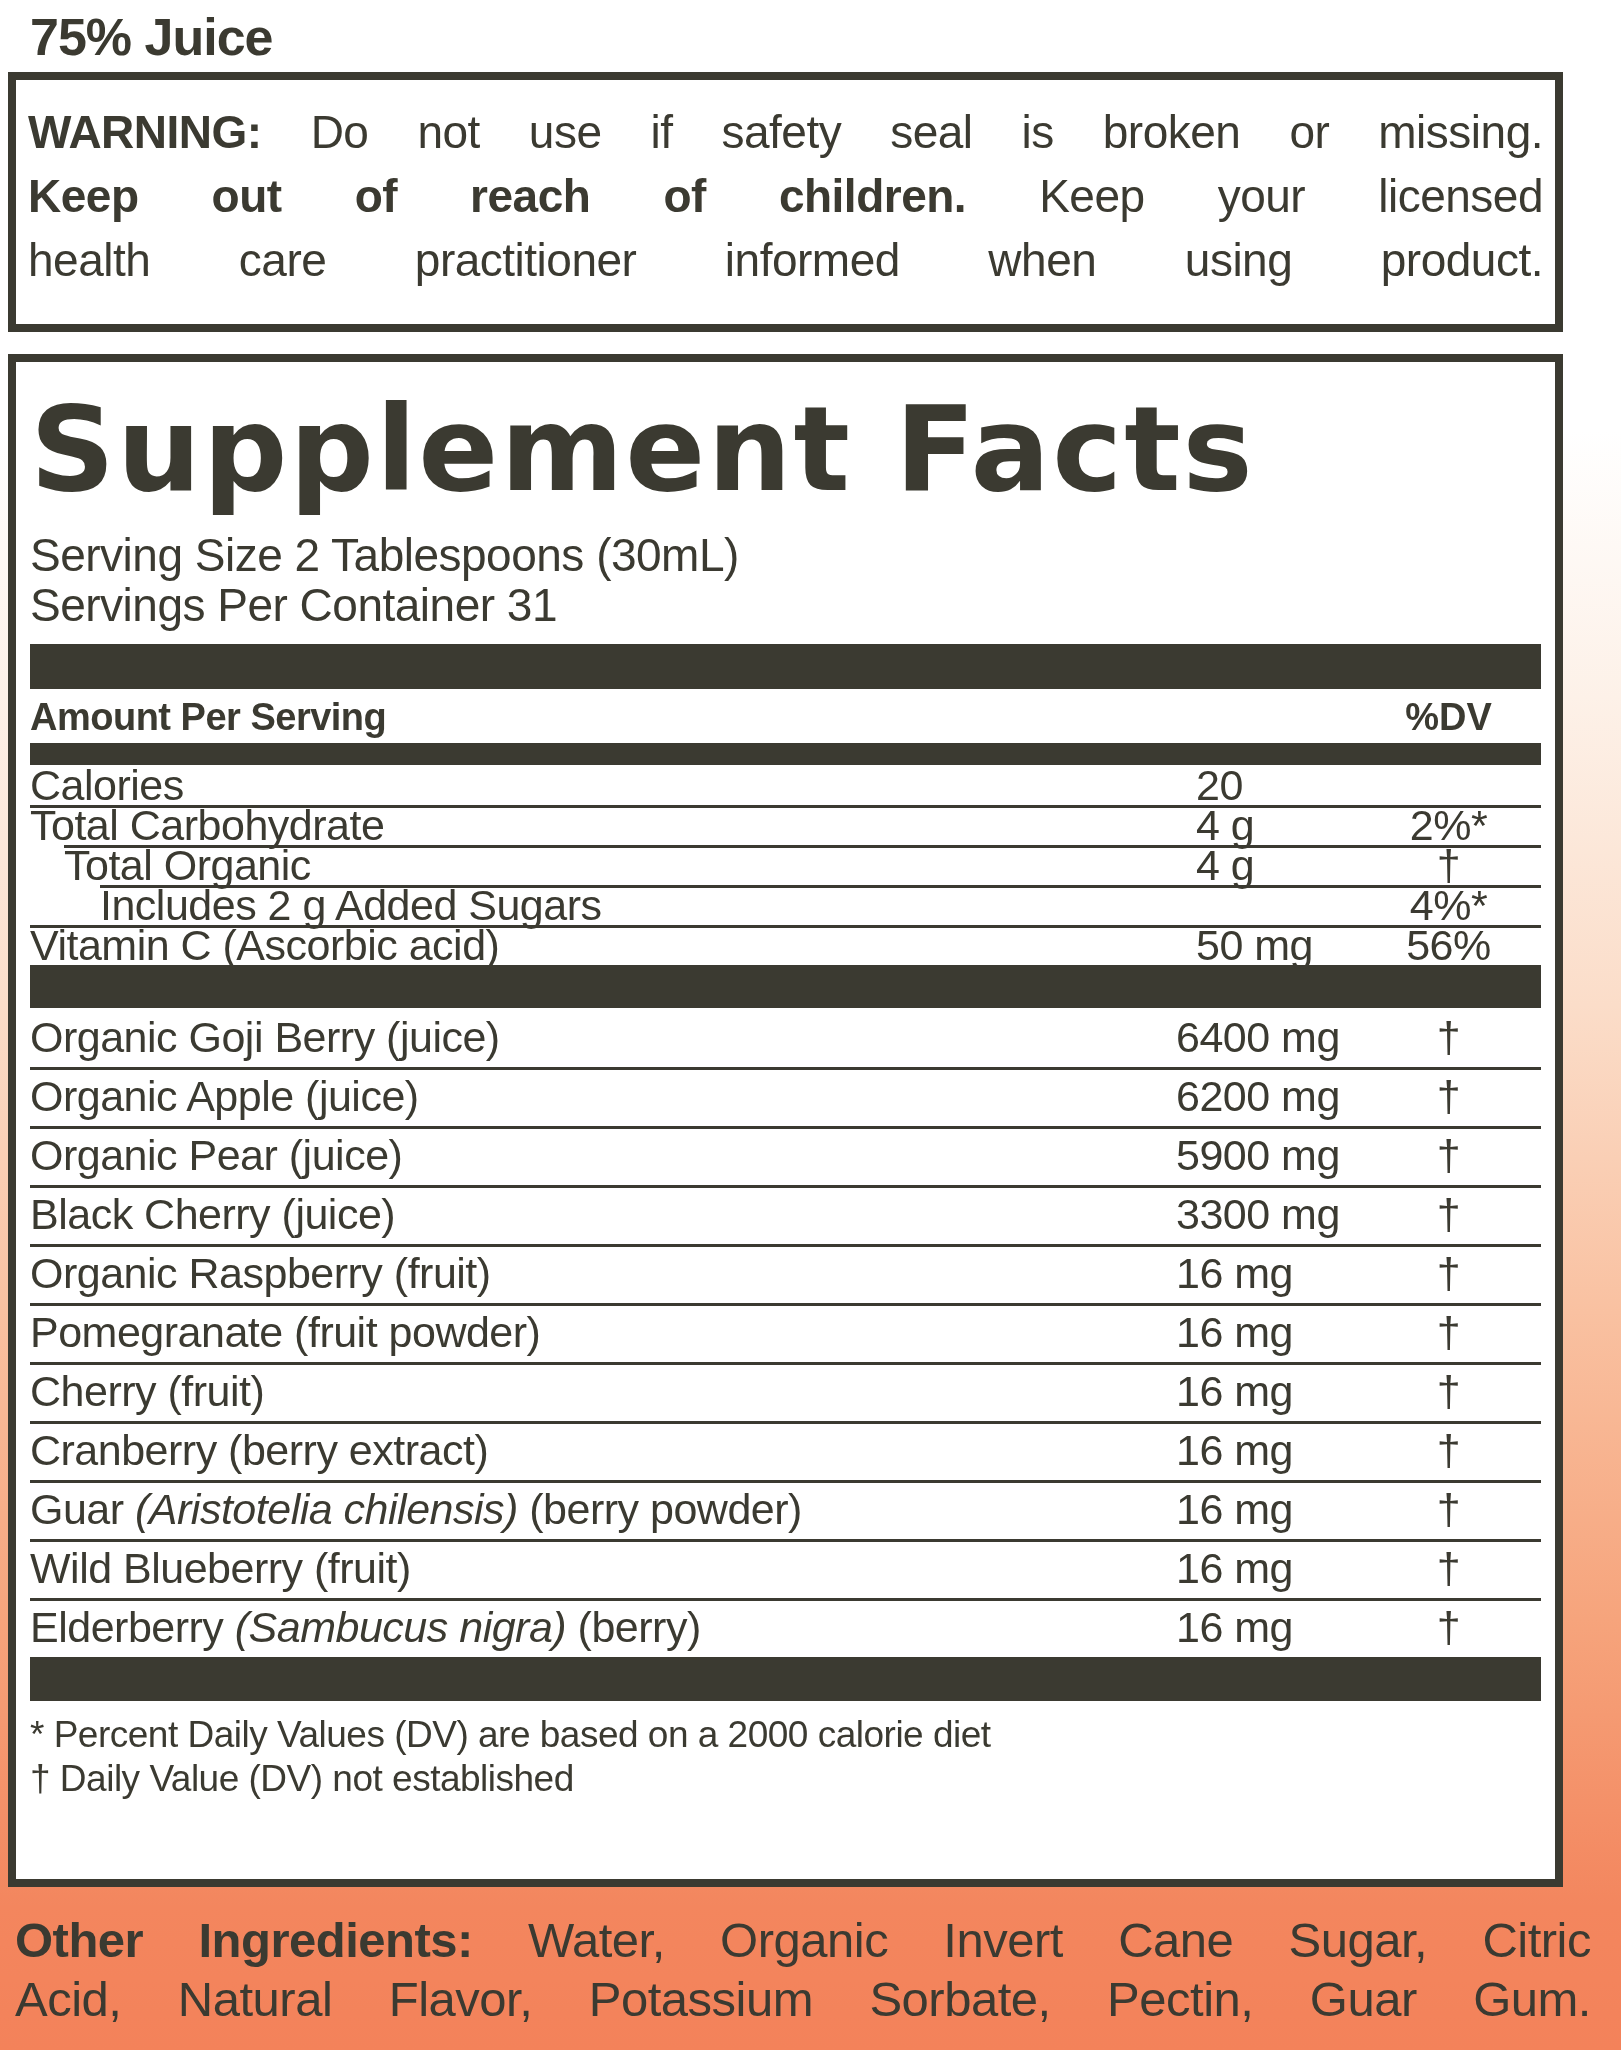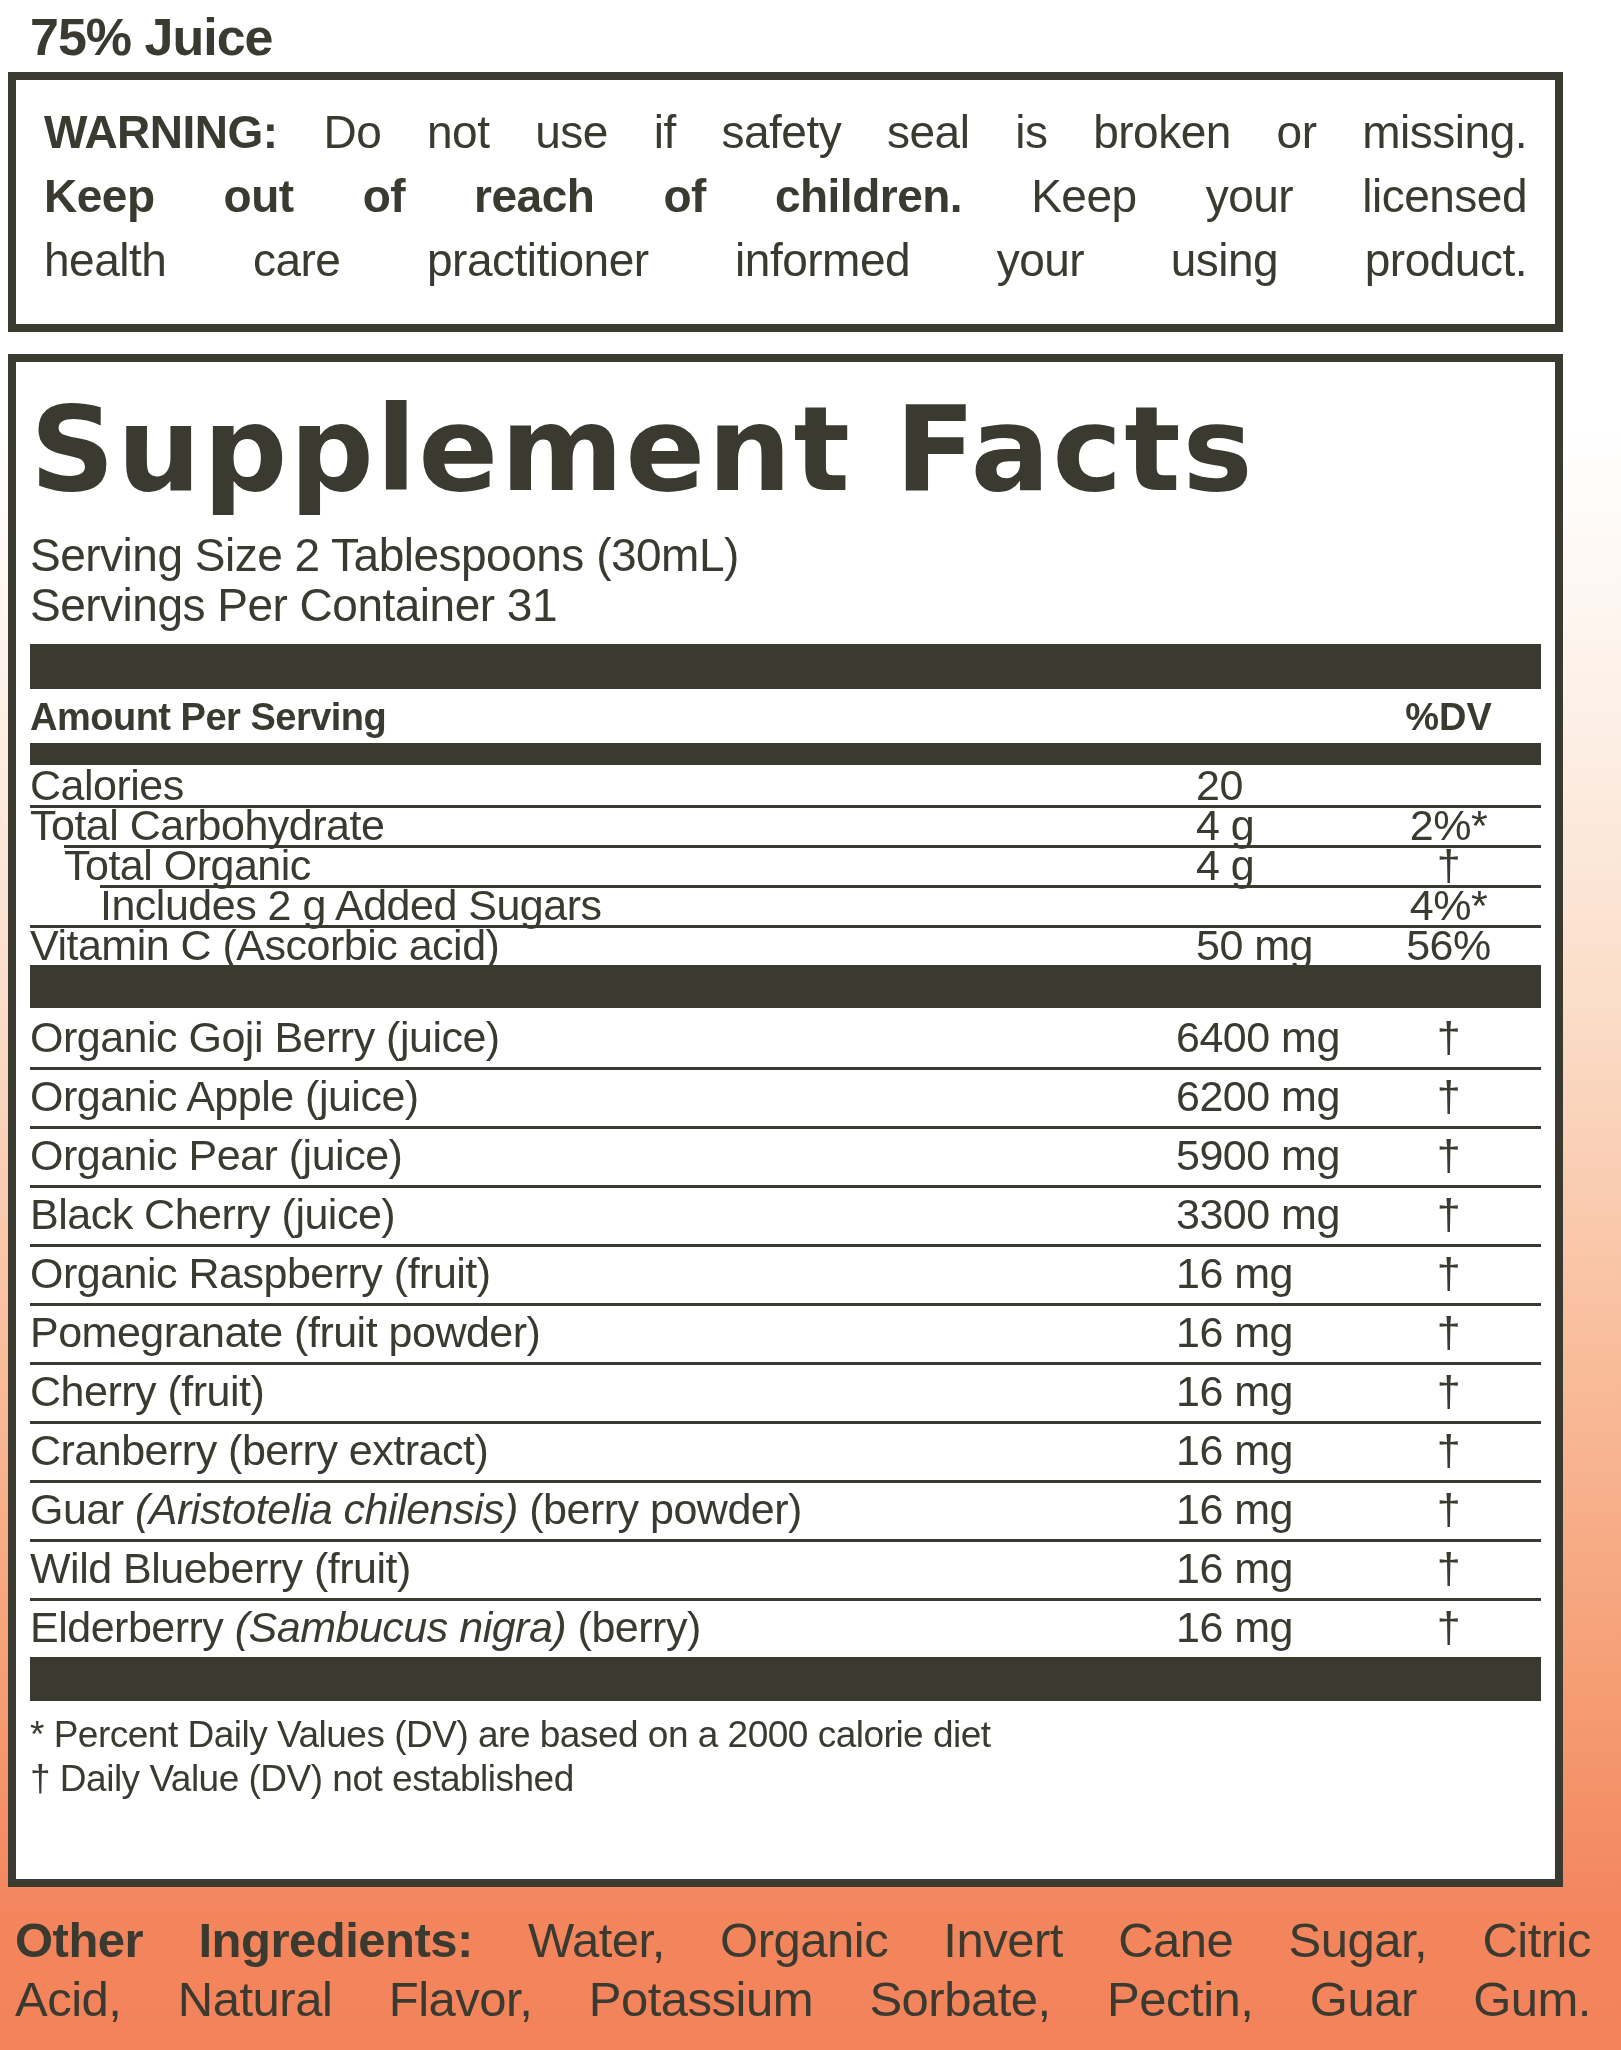--- a/index.html
+++ b/index.html
@@ -23,21 +23,21 @@
     height:66px;
     font-size:52px;font-weight:700;line-height:62px;
     letter-spacing:-1px;
   }
   .warning-box{
     box-sizing:border-box;
     margin-left:8px;
     width:1555px;height:260px;
     border:8px solid var(--ink);
     background:#ffffff;
-    padding:20px 28px;
+    padding:20px 12px;
     overflow:hidden;
   }
   .wline{
     font-size:46px;line-height:64px;
     text-align:justify;text-align-last:justify;
     letter-spacing:-0.5px;
     white-space:normal;
   }
   .panel{
     box-sizing:border-box;
@@ -103,21 +103,21 @@
   b{font-weight:700;}
 </style>
 </head>
 <body>
 
 <div class="juice-claim">75% Juice</div>
 
 <div class="warning-box">
   <div class="wline"><b>WARNING:</b><span> Do not use if safety seal is broken or missing.</span></div>
   <div class="wline"><b>Keep out of reach of children.</b><span> Keep your licensed</span></div>
-  <div class="wline"><span>health care practitioner informed your using product.</span></div>
+  <div class="wline"><span>health care practitioner informed when using product.</span></div>
 </div>
 
 <div class="panel">
   <div class="panel-title">Supplement Facts</div>
   <div class="serving-line">Serving Size 2 Tablespoons (30mL)</div>
   <div class="serving-line">Servings Per Container 31</div>
 
   <div class="bar bar-thick1"></div>
 
   <div class="col-header">

